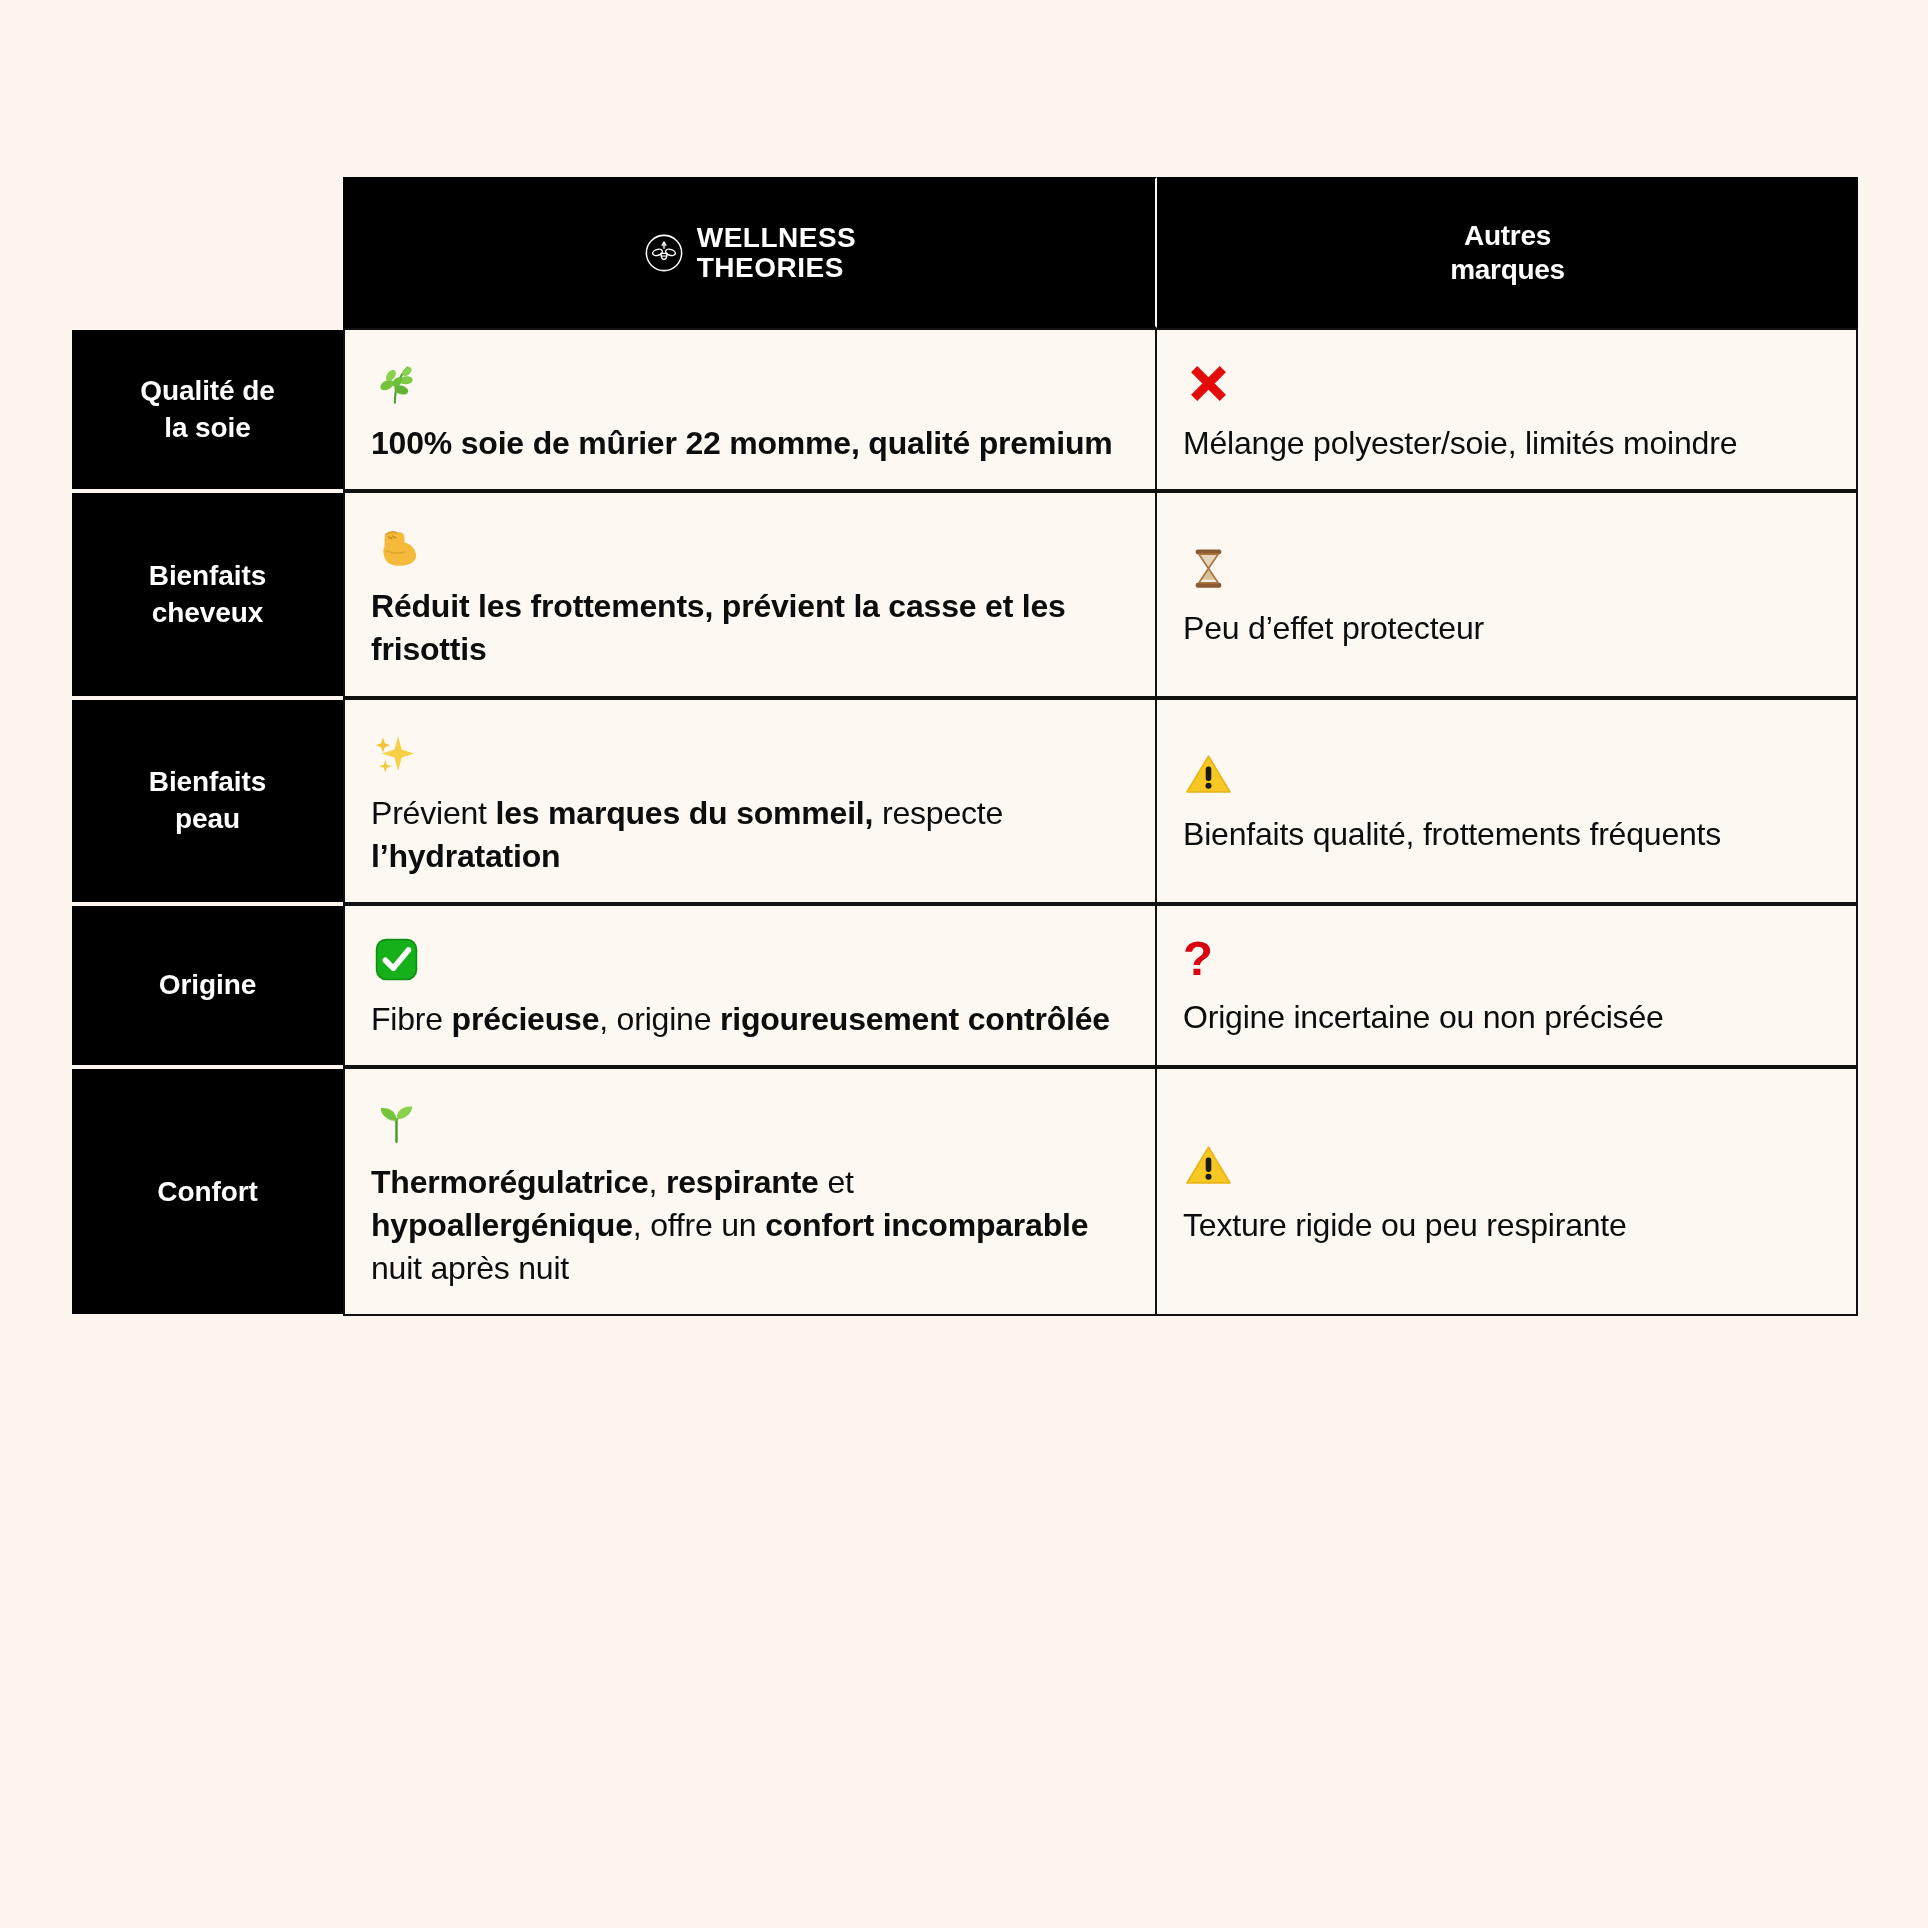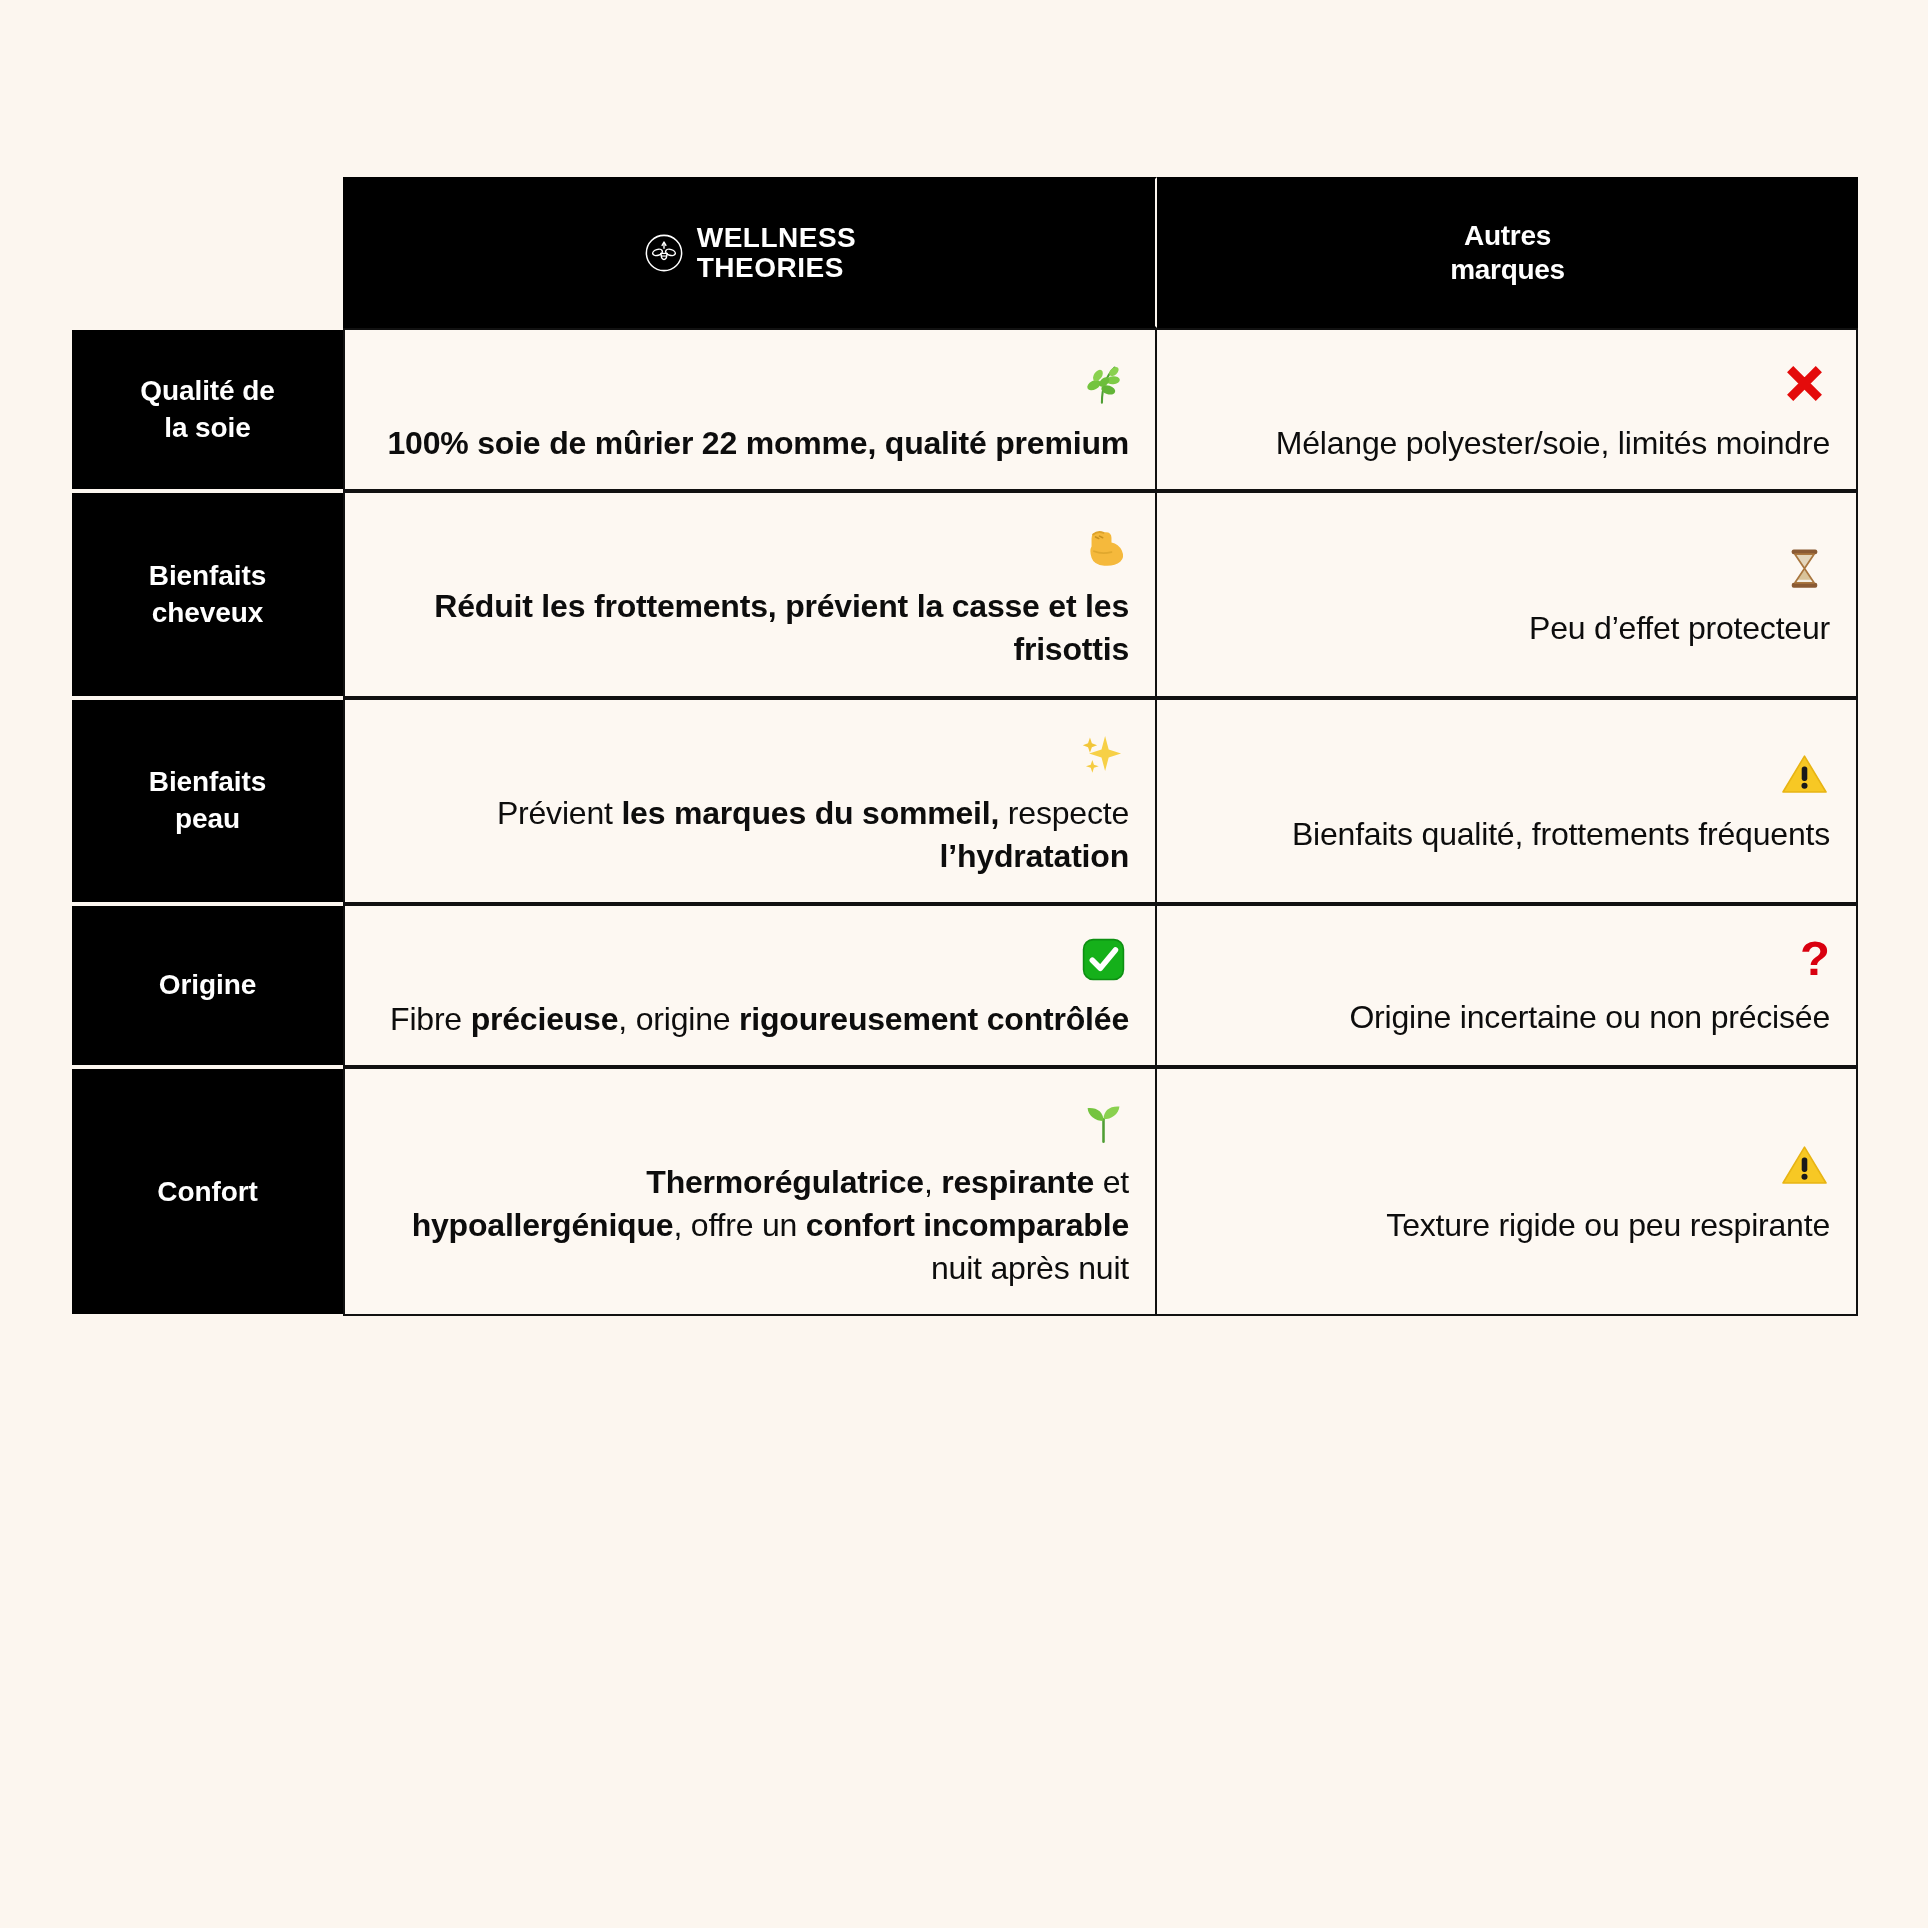--- a/index.html
+++ b/index.html
@@ -110,21 +110,21 @@
     border: 2.8px solid #fcf6ef;
     border-left: none;
     border-right: none;
     white-space: pre-line;
     padding: 7.5px 9.4px;
   }
 
   .cell {
     background: #fdf8f2;
     vertical-align: middle;
-    text-align: right;
+    text-align: left;
     border: 2.8px solid #111111;
     padding: 24.5px 26px;
     color: #0d0d0d;
   }
   .cell.brand-cell { border-right-width: 2.8px; }
   .cell.other-cell { border-left: none; }
 
   .cell-emoji {
     font-size: 51px;
     line-height: 1;

